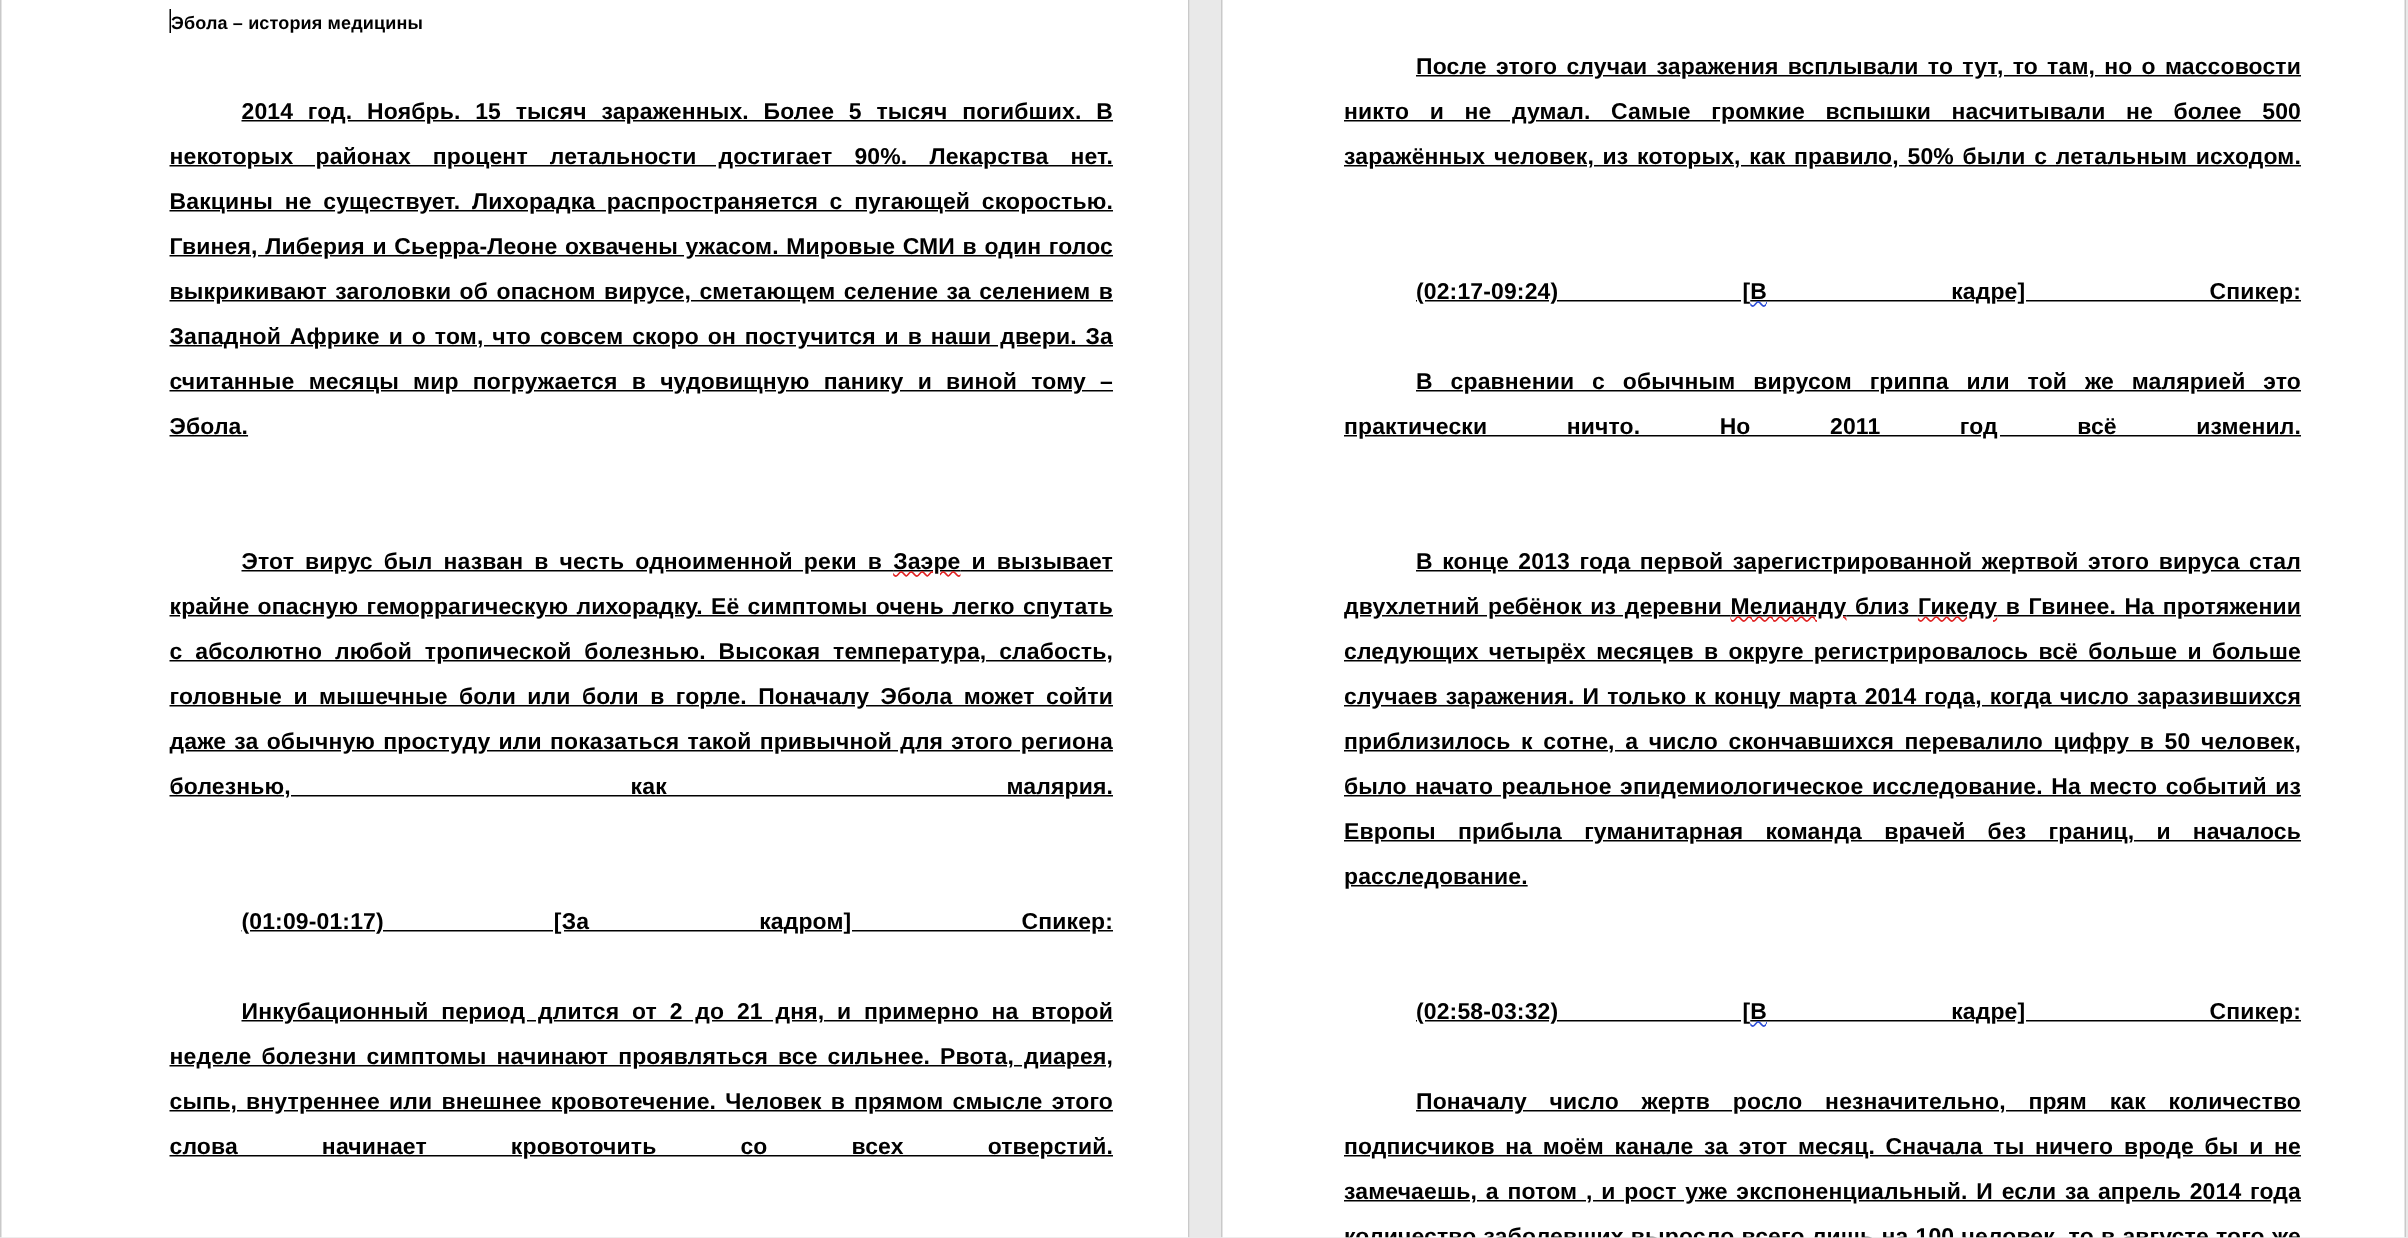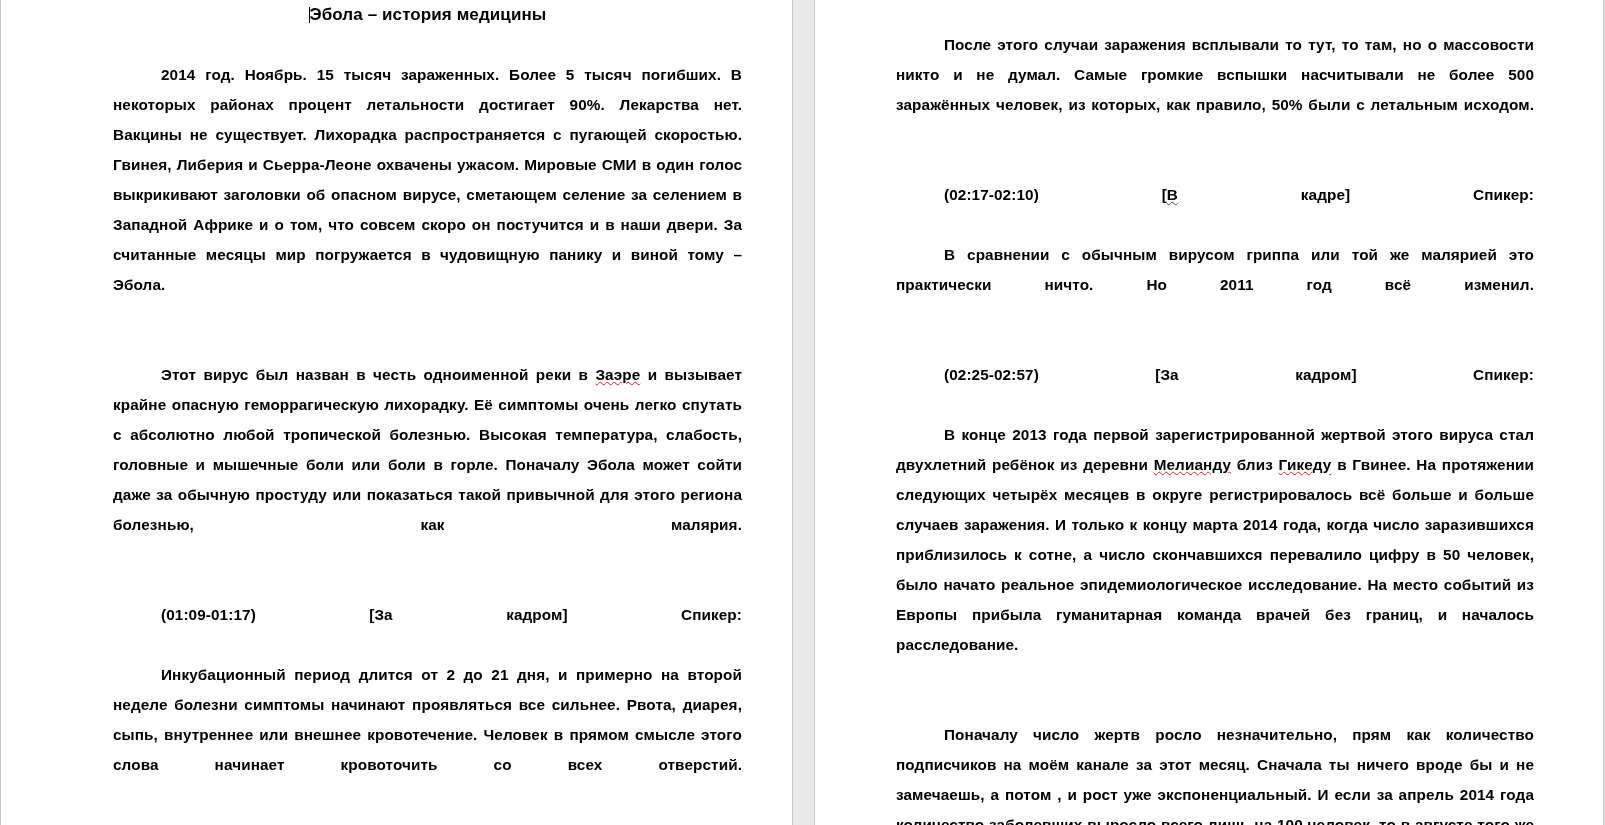--- a/index.html
+++ b/index.html
@@ -40,42 +40,43 @@
     font-weight: bold;
     color: #000000;
     text-align: justify;
     text-justify: inter-word;
     letter-spacing: 0.1px;
   }
   .page-left .page-body  { left: 112px; width: 629px; }
   .page-right .page-body { left: 81px;  width: 638px; }
 
   .doc-title {
-    text-align: center;
+    text-align: left;
     font-weight: bold;
-    font-size: 17px;
+    font-size: 12px;
     line-height: 30px;
     margin: 0;
     padding: 0;
     position: relative;
   }
   .caret {
     display: inline-block;
     width: 1px;
     height: 16px;
     background: #000;
     vertical-align: -3px;
     margin-right: 0px;
   }
   p.para {
     margin: 0;
     padding: 0;
     text-indent: 48px;
     text-align: justify;
     text-justify: inter-word;
+    text-decoration: underline;
   }
   .spacer { height: 30px; }
   .speaker { text-indent: 48px; text-align: left; }
 
   
   .sq-red {
     text-decoration: underline;
     text-decoration-style: wavy;
     text-decoration-color: #e02020;
     text-decoration-thickness: 1px;
@@ -122,28 +123,28 @@
 
   <div class="page page-right">
     <div class="page-body">
 
       <div style="height:30px"></div>
 
       <p class="para">После этого случаи заражения всплывали то тут, то там, но о массовости никто и не думал. Самые громкие вспышки насчитывали не более 500 заражённых человек, из которых, как правило, 50% были с летальным исходом.</p>
 
       <div class="spacer"></div>
 
-      <p class="para speaker"><span>(02:17-02:10) [</span><span class="sq-blue">В</span><span> кадре] Спикер:</span></p>
+      <p class="para speaker"><span>(02:17-09:24) [</span><span class="sq-blue">В</span><span> кадре] Спикер:</span></p>
       <p class="para">В сравнении с обычным вирусом гриппа или той же малярией это практически ничто. Но 2011 год всё изменил.</p>
 
       <div class="spacer"></div>
 
-      <p class="para speaker">(02:25-02:57) [За кадром] Спикер:</p>
       <p class="para">В конце 2013 года первой зарегистрированной жертвой этого вируса стал двухлетний ребёнок из деревни <span class="sq-red">Мелианду</span> близ <span class="sq-red">Гикеду</span> в Гвинее. На протяжении следующих четырёх месяцев в округе регистрировалось всё больше и больше случаев заражения. И только к концу марта 2014 года, когда число заразившихся приблизилось к сотне, а число скончавшихся перевалило цифру в 50 человек, было начато реальное эпидемиологическое исследование. На место событий из Европы прибыла гуманитарная команда врачей без границ, и началось расследование.</p>
 
       <div class="spacer"></div>
 
+      <p class="para speaker"><span>(02:58-03:32) [</span><span class="sq-blue">В</span><span> кадре] Спикер:</span></p>
       <p class="para">Поначалу число жертв росло незначительно, прям как количество подписчиков на моём канале за этот месяц. Сначала ты ничего вроде бы и не замечаешь, а потом , и рост уже экспоненциальный. И если за апрель 2014 года количество заболевших выросло всего лишь на 100 человек, то в августе того же года количество заразившихся увеличивалось уже на 2000 человек в месяц. И это было ещё далеко не конец. Количество заразившихся стало снижаться лишь только в начале 2015 года. И только в декабре ВОЗ поспешила объявить об окончании эпидемии  в Западной Африке.</p>
 
     </div>
   </div>
 
 </div>
 
 </body></html>

